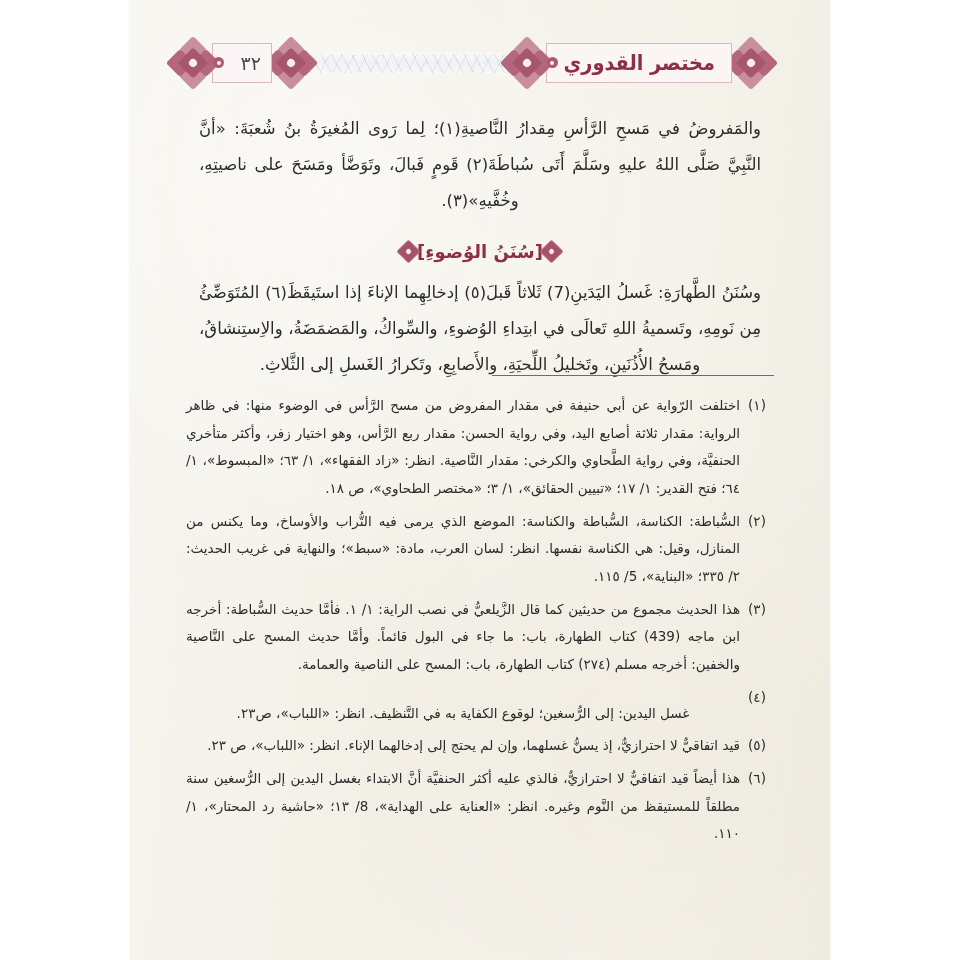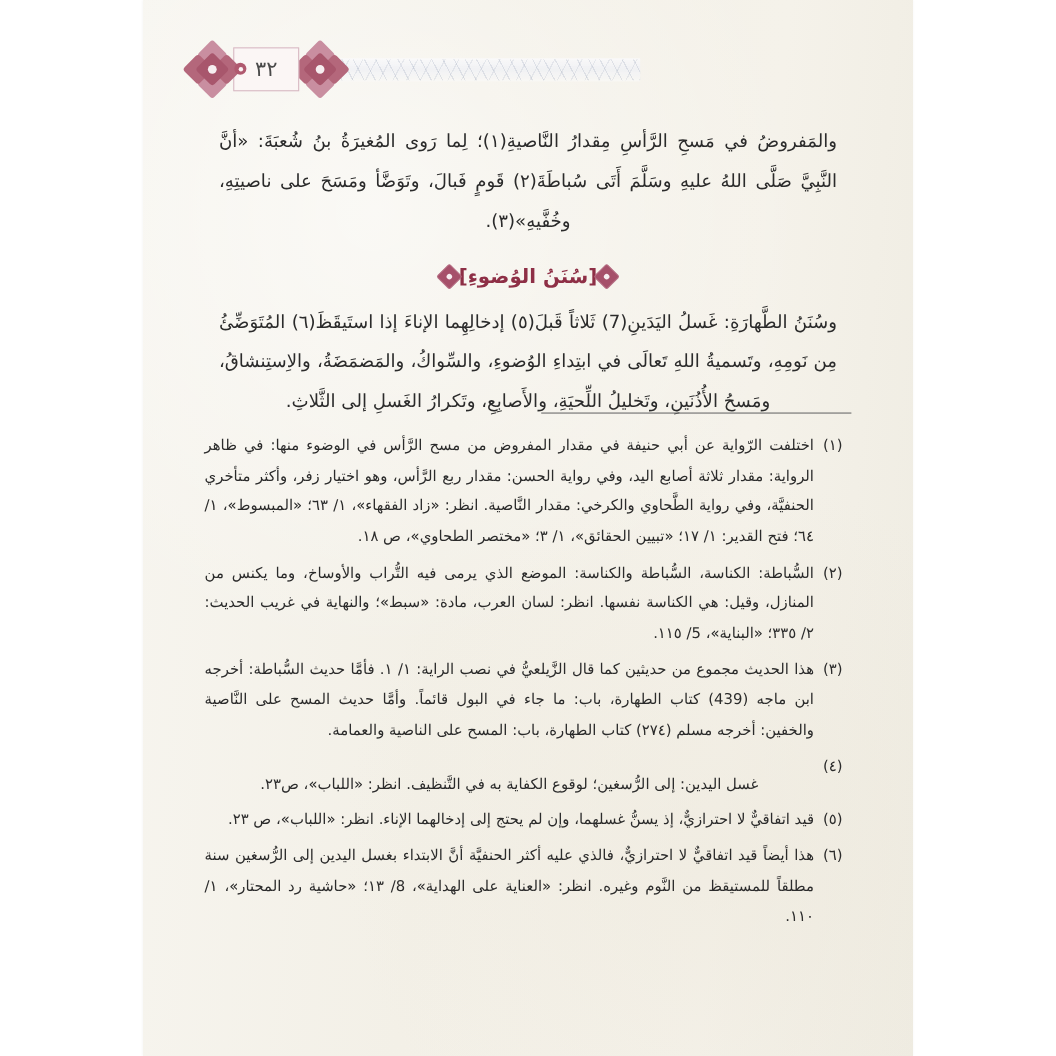--- a/index.html
+++ b/index.html
@@ -137,21 +137,20 @@
   .wing.w-out .dot { left: -8px; }
   .wing.w-in  .dot { right: -8px; }
 
   .plaque {
     position: relative;
     height: 40px;
     background: #fbf6f5;
     border: 1px solid #d8b9c2;
     display: flex;
     align-items: center;
-    justify-content: center;
     margin: 0 -4px;
     padding: 0 10px;
     box-sizing: border-box;
   }
   .plaque-title { min-width: 150px; }
   .plaque-page  { min-width: 60px; }
 
   .book-title {
     font-family: "DejaVu Sans", "Liberation Sans", sans-serif;
     font-size: 21px;
@@ -268,20 +267,41 @@
 </head>
 <body>
 
 <div class="page">
   <div class="page-inner">
 
     <div class="header">
 
       <div class="header-band"></div>
 
+      <div class="cartouche cart-title">
+        <div class="wing w-out">
+          <span class="petal p-n"></span>
+            <span class="petal p-s"></span>
+          <span class="petal p-w"></span>
+            <span class="petal p-e"></span>
+          <span class="core"></span>
+            <span class="dot"></span>
+        </div>
+        <div class="plaque plaque-title">
+          <span class="book-title">مختصر القدوري</span>
+        </div>
+        <div class="wing w-in">
+          <span class="petal p-n"></span>
+            <span class="petal p-s"></span>
+          <span class="petal p-w"></span>
+            <span class="petal p-e"></span>
+          <span class="core"></span>
+            <span class="dot"></span>
+        </div>
+      </div>
 
       <div class="cartouche cart-page">
         <div class="wing w-out">
           <span class="petal p-n"></span>
             <span class="petal p-s"></span>
           <span class="petal p-w"></span>
             <span class="petal p-e"></span>
           <span class="core"></span>
             <span class="dot"></span>
         </div>

